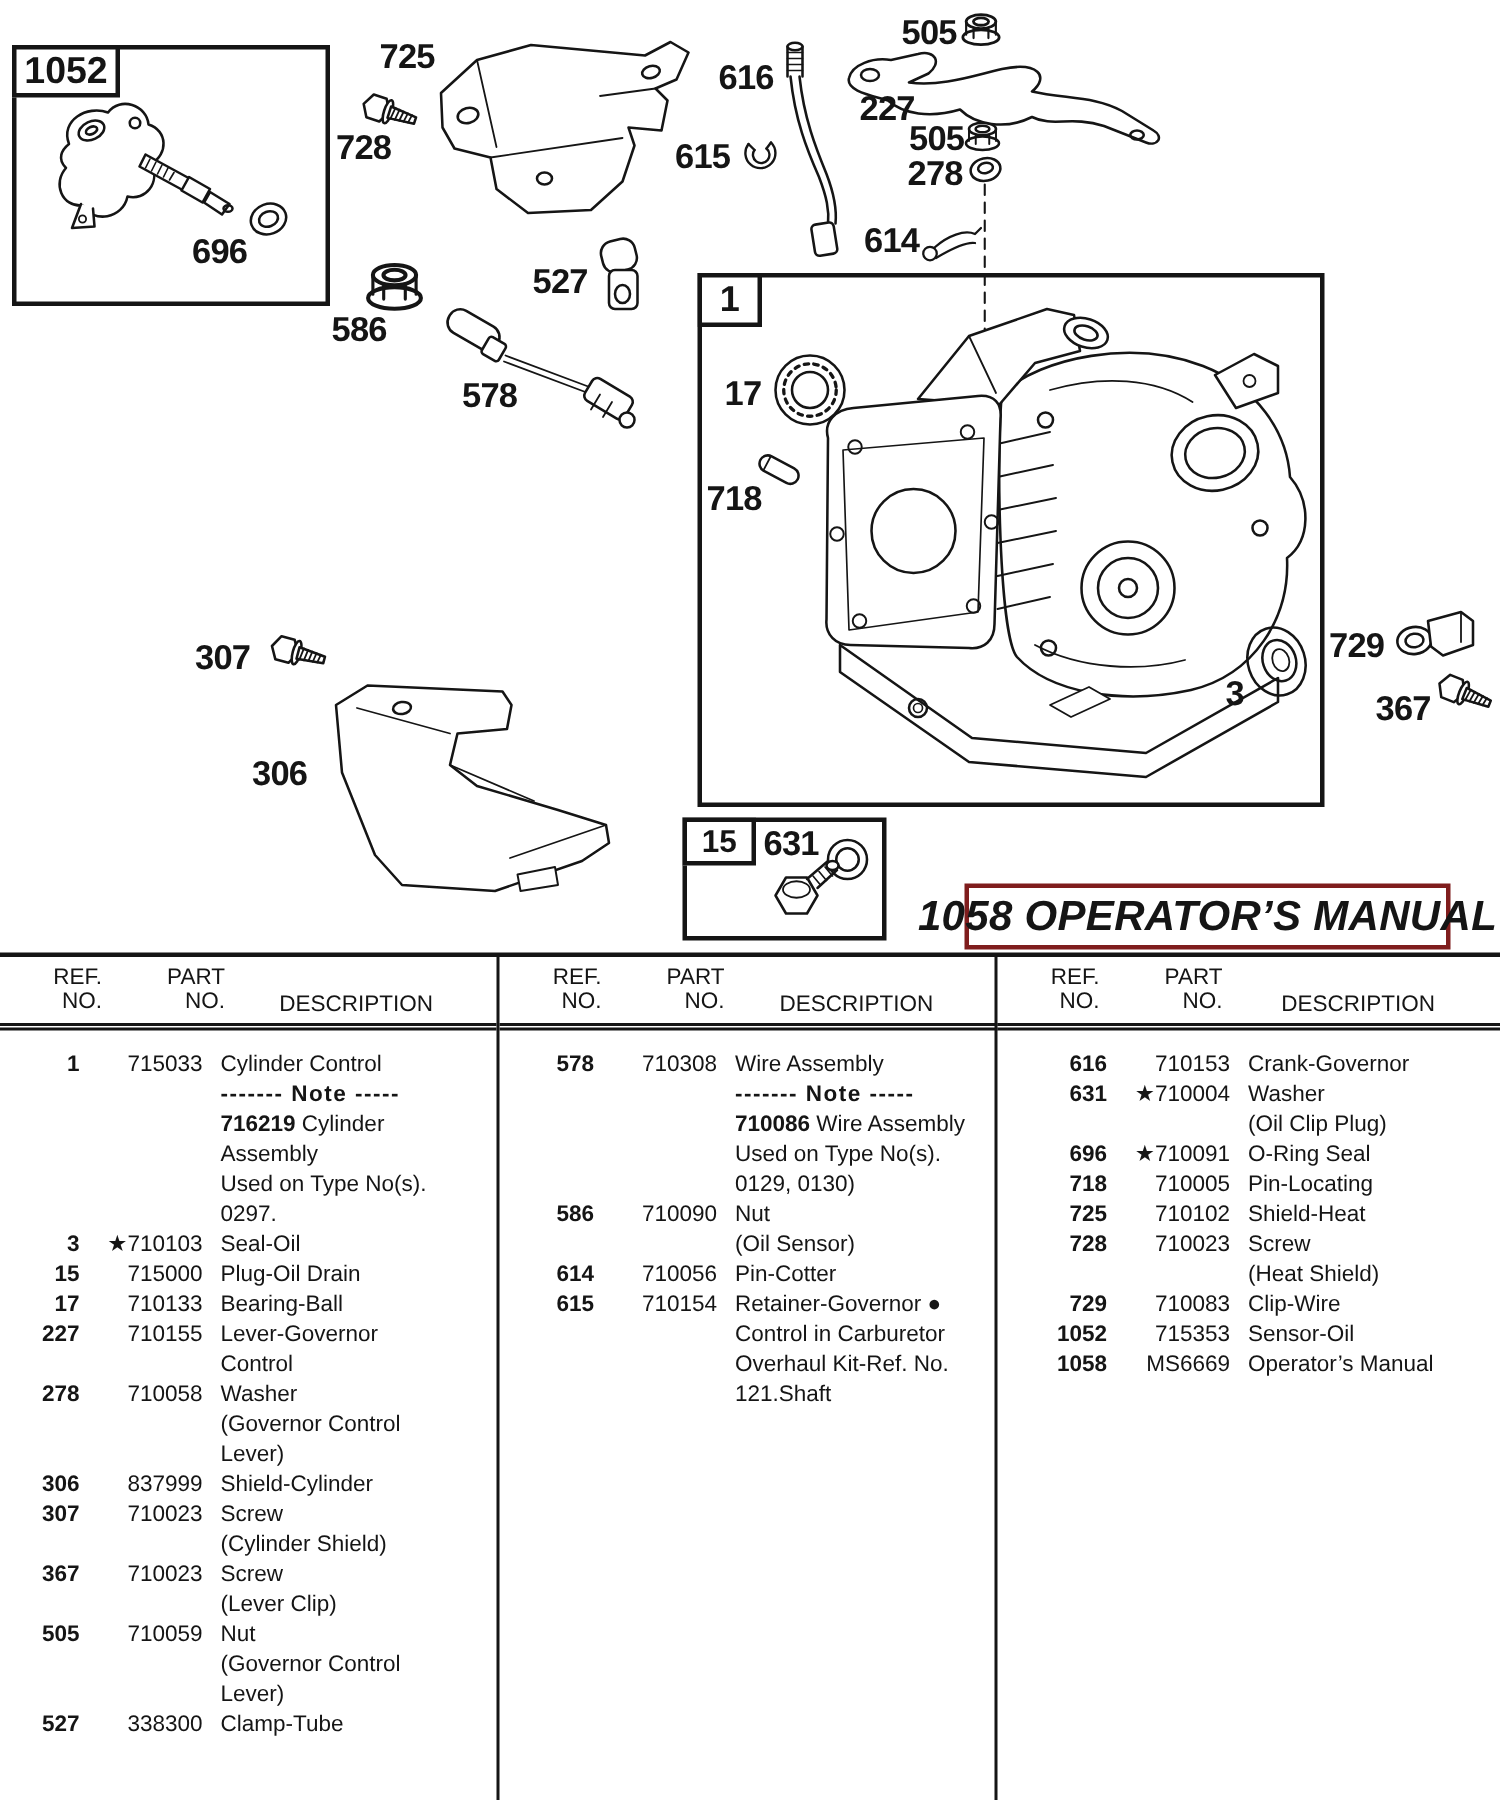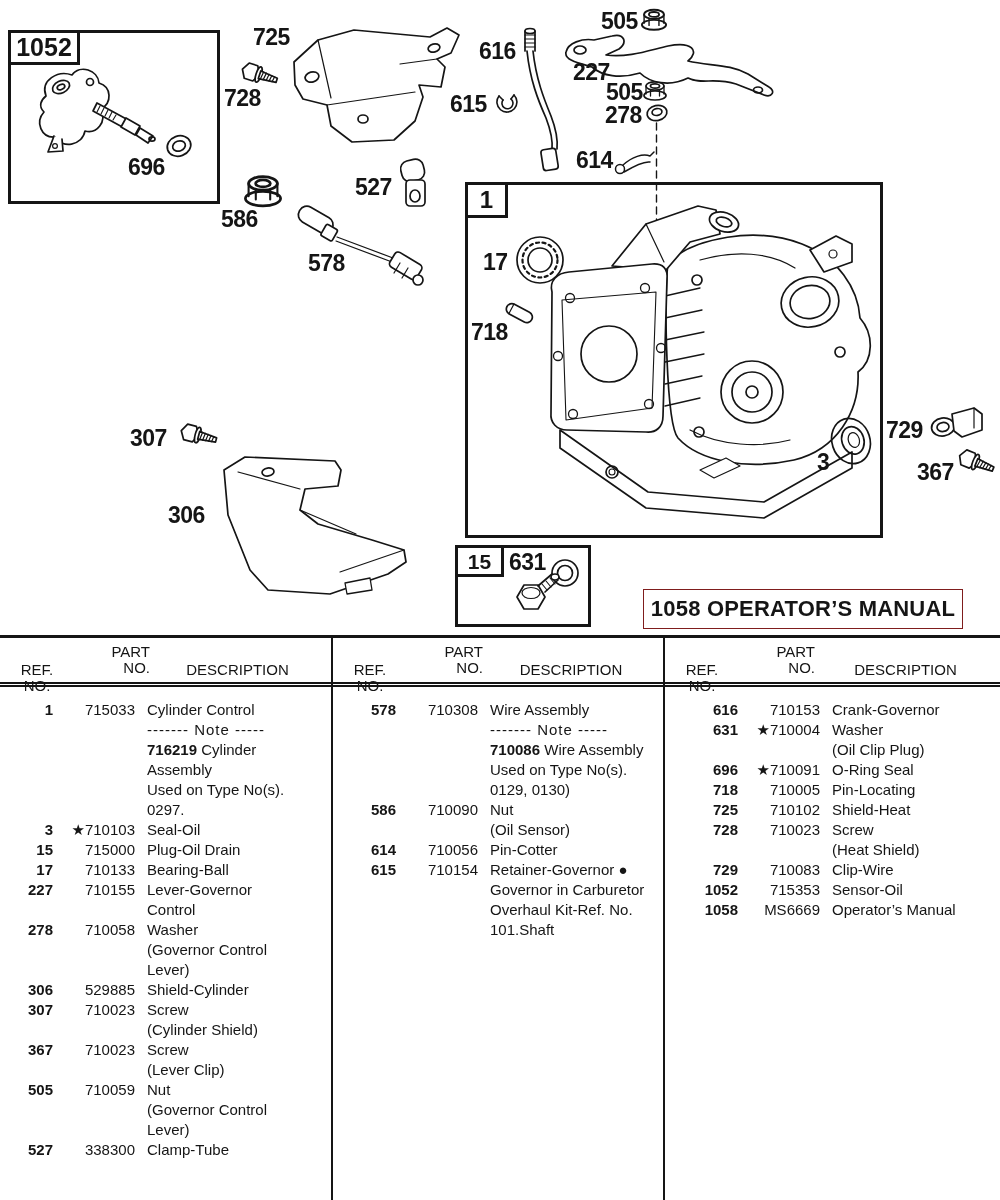--- a/index.html
+++ b/index.html
@@ -9,47 +9,47 @@
 
   
   .diagram{position:absolute;left:0;top:0;width:1000px;height:635px;}
   .artwork{position:absolute;left:0;top:0;}
   .callout{position:absolute;font-weight:700;font-size:23px;letter-spacing:-0.5px;
            white-space:nowrap;line-height:1;}
   .pbox{position:absolute;border:3px solid #151515;background:transparent;}
   .pbox .tag{position:absolute;left:-3px;top:-3px;border:3px solid #151515;
              background:#fff;font-weight:700;display:flex;align-items:center;
              justify-content:center;line-height:1;}
-  .manualbox{position:absolute;border:1px solid #7f1d1d;display:flex;align-items:center;
-             justify-content:center;font-weight:700;font-size:22px;letter-spacing:0.2px;
-             white-space:nowrap;background:#fff;}
+  .manualbox{position:absolute;border:3px solid #7f1d1d;display:flex;align-items:center;
+             justify-content:center;font-weight:700;font-size:28px;letter-spacing:0.2px;
+             white-space:nowrap;background:#fff;font-style:italic;}
 
   
   .parts-table{position:absolute;left:0;top:635px;width:1000px;height:562px;
                border-top:3px solid #151515;border-bottom:3px solid #151515;
                font-size:15px;}
   .pt-col{position:absolute;top:0;bottom:0;}
   .pt-col.c1{left:0;width:331px;}
   .pt-col.c2{left:331px;width:332px;border-left:2px solid #151515;}
   .pt-col.c3{left:663px;width:337px;border-left:2px solid #151515;}
   .pt-hdr{position:relative;height:44px;border-bottom:5px double #151515;}
   .pt-hdr span{display:block;}
-  .h-ref{position:absolute;left:6px;top:24px;width:62px;text-align:center;line-height:16px;}
+  .h-ref{position:absolute;left:6px;top:6px;width:62px;text-align:right;line-height:16px;}
   .h-part{position:absolute;left:72px;top:6px;width:78px;text-align:right;line-height:16px;}
   .h-desc{position:absolute;left:150px;right:6px;bottom:4px;text-align:center;line-height:16px;}
   .pt-body{padding-top:13px;}
   .pt-row{display:flex;align-items:flex-start;line-height:20px;white-space:nowrap;}
   .pt-row .ref{font-weight:700;text-align:right;flex:0 0 auto;}
   .pt-row .part{font-weight:400;text-align:right;flex:0 0 82px;}
   .c1 .pt-row .ref{width:53px;}
   .c2 .pt-row .ref{width:63px;}
   .c3 .pt-row .ref{width:73px;}
   .pt-row .desc{margin-left:12px;}
   .desc .dl{line-height:20px;}
-  .desc .dl.b{font-weight:400;letter-spacing:1px;}
+  .desc .dl.b{font-weight:700;letter-spacing:1px;}
 </style>
 </head>
 <body>
 
 <div class="page">
 
   <div class="diagram">
 
     <svg class="artwork" width="1000" height="635" viewBox="0 0 1000 635" fill="none" stroke="#151515" stroke-width="1.7" stroke-linejoin="round" stroke-linecap="round">
       <defs>
@@ -342,21 +342,21 @@
             <span class="ref">278</span>
             <span class="part">710058</span>
             <div class="desc">
               <div class="dl">Washer</div>
               <div class="dl">(Governor Control</div>
               <div class="dl">Lever)</div>
             </div>
           </div>
           <div class="pt-row">
             <span class="ref">306</span>
-            <span class="part">529885</span>
+            <span class="part">837999</span>
             <div class="desc">
               <div class="dl">Shield-Cylinder</div>
             </div>
           </div>
           <div class="pt-row">
             <span class="ref">307</span>
             <span class="part">710023</span>
             <div class="desc">
               <div class="dl">Screw</div>
               <div class="dl">(Cylinder Shield)</div>
@@ -425,23 +425,23 @@
             <span class="part">710056</span>
             <div class="desc">
               <div class="dl">Pin-Cotter</div>
             </div>
           </div>
           <div class="pt-row">
             <span class="ref">615</span>
             <span class="part">710154</span>
             <div class="desc">
               <div class="dl">Retainer-Governor ●</div>
-              <div class="dl">Governor in Carburetor</div>
+              <div class="dl">Control in Carburetor</div>
               <div class="dl">Overhaul Kit-Ref. No.</div>
-              <div class="dl">101.Shaft</div>
+              <div class="dl">121.Shaft</div>
             </div>
           </div>
         </div>
     </div>
     <div class="pt-col c3">
       <div class="pt-hdr">
         <span class="h-ref">
           <span>REF.</span>
             <span>NO.</span>
         </span>

